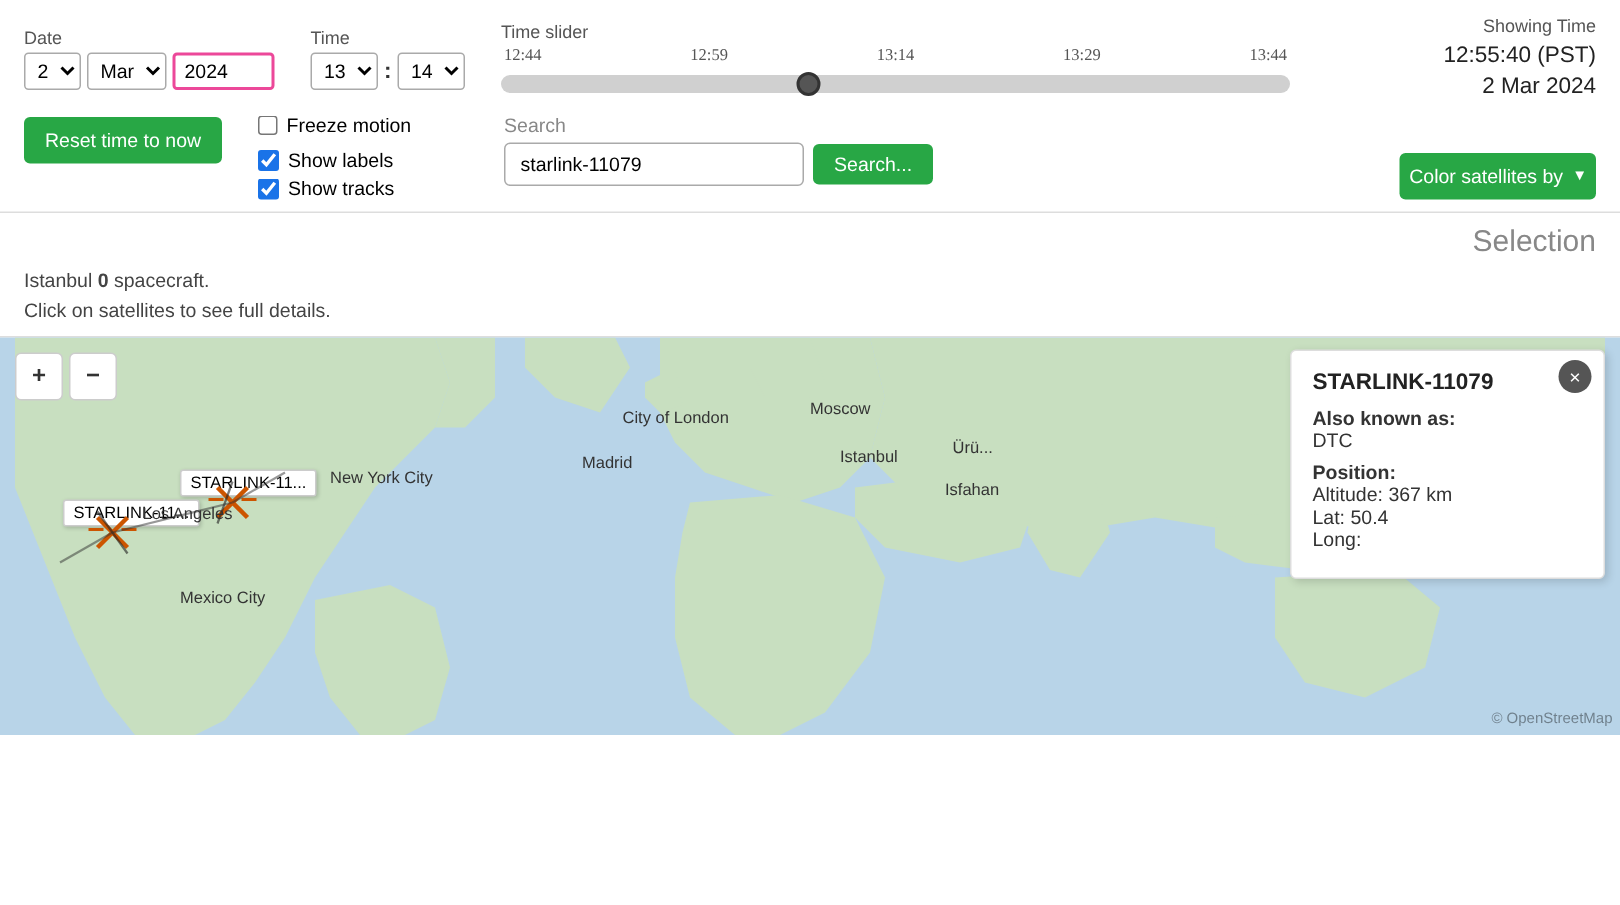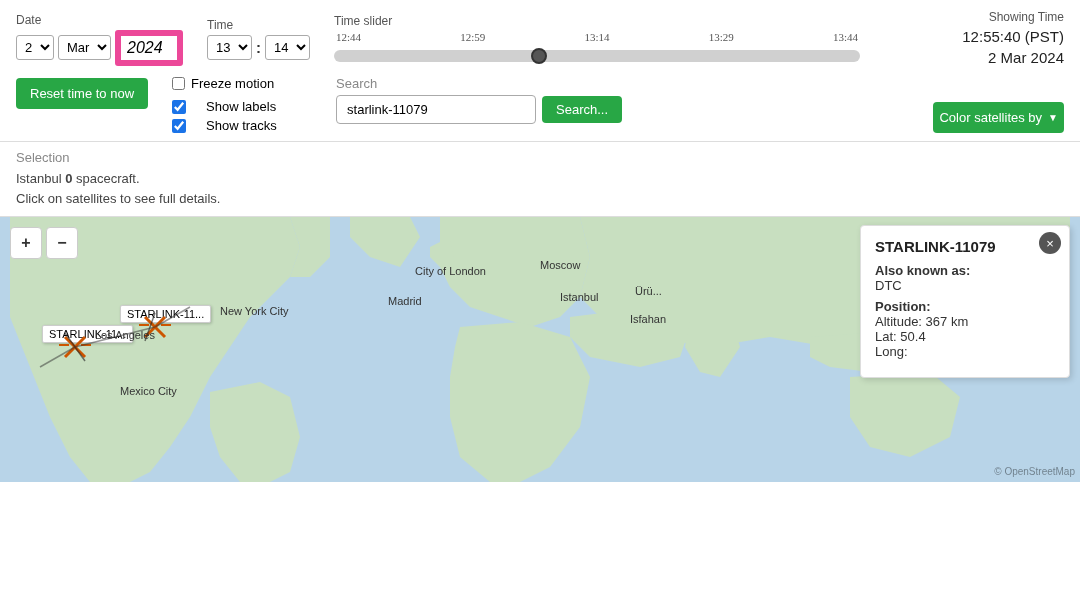--- a/index.html
+++ b/index.html
@@ -38,26 +38,25 @@
     select {
       border: 1px solid #aaa;
       border-radius: 3px;
       padding: 3px 4px;
       font-size: 13px;
       background: #fff;
       cursor: pointer;
     }
 
     input[type="text"].year-input {
-      border: 6px solid #ec4899;
+      border: 2px solid #ec4899;
       border-radius: 3px;
       padding: 3px 6px;
-      font-size: 16px;
+      font-size: 13px;
       width: 68px;
-      font-style: italic;
     }
 
     .time-inputs {
       display: flex;
       align-items: center;
       gap: 4px;
     }
 
     .time-sep {
       font-size: 15px;
@@ -149,21 +148,21 @@
     .checkboxes-group {
       display: flex;
       flex-direction: column;
       gap: 4px;
       min-width: 140px;
     }
 
     .checkbox-item {
       display: flex;
       align-items: center;
-      gap: 20px;
+      gap: 6px;
       font-size: 13px;
     }
 
     .checkbox-item input[type="checkbox"] {
       accent-color: #1a73e8;
       width: 14px;
       height: 14px;
     }
 
     .search-group {
@@ -220,23 +219,24 @@
     .dropdown-arrow {
       font-size: 10px;
     }
 
     .selection-panel {
       padding: 8px 16px 8px 16px;
       border-bottom: 1px solid #ddd;
     }
 
     .selection-title {
-      font-size: 13px;
+      font-size: 20px;
       color: #888;
       margin-bottom: 4px;
+      text-align: right;
     }
 
     .selection-info {
       font-size: 13px;
       color: #444;
       line-height: 1.5;
     }
 
     .selection-info strong {
       font-weight: bold;

